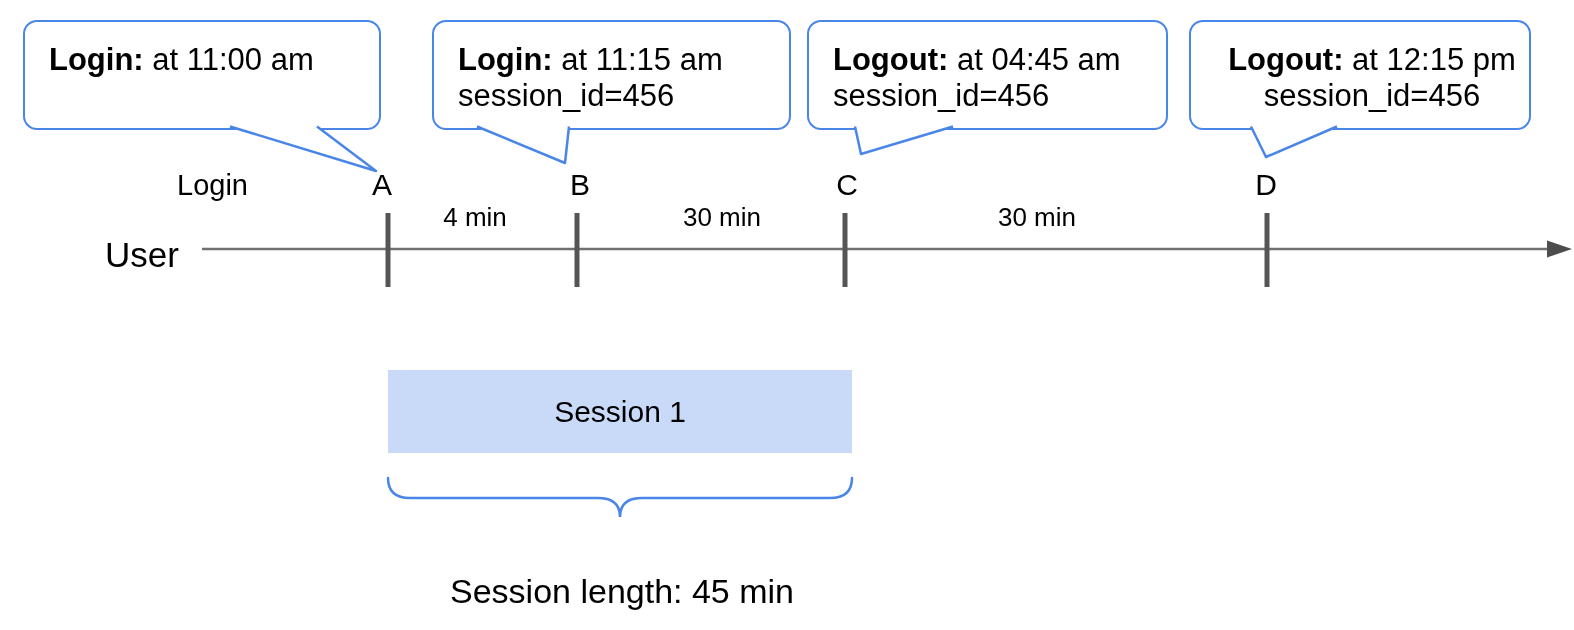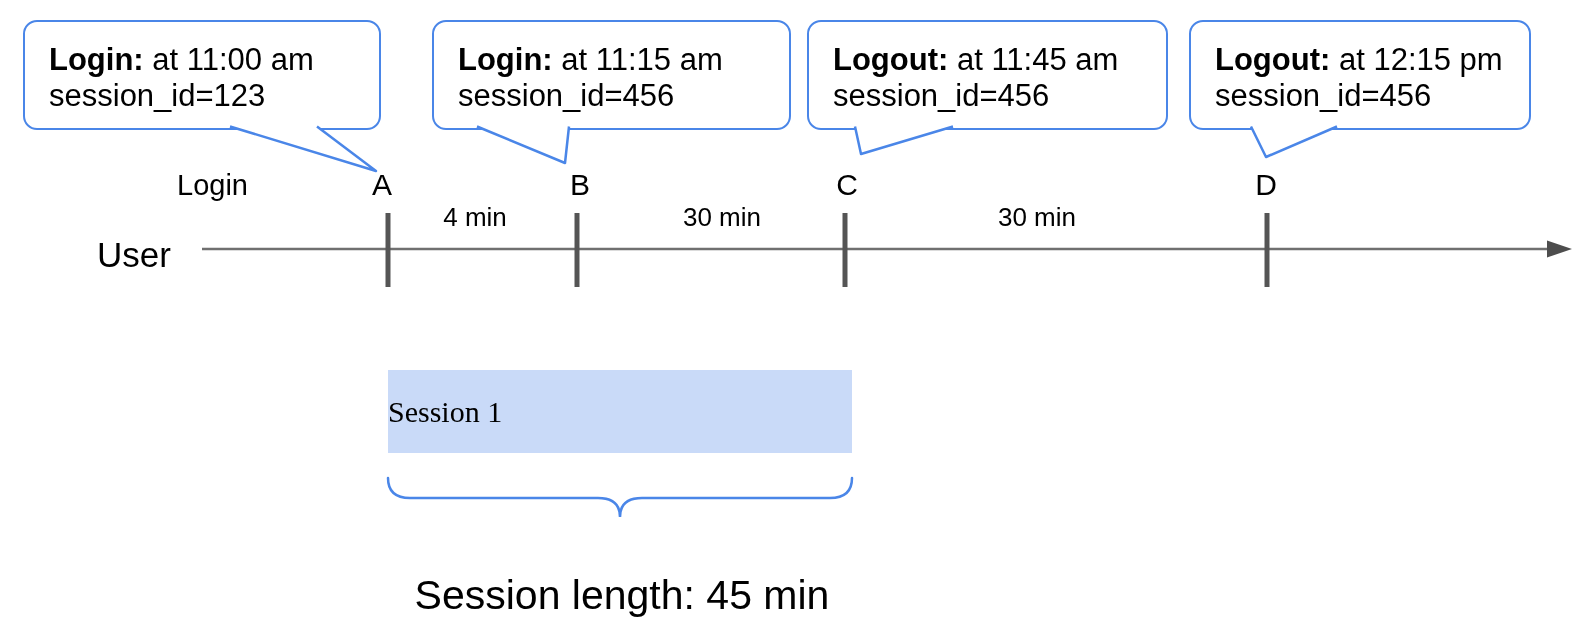--- a/index.html
+++ b/index.html
@@ -42,72 +42,70 @@
   }
   
   .lbl {
     position: absolute;
     white-space: nowrap;
     line-height: 1.05;
     z-index: 3;
   }
   .ctr { transform: translateX(-50%); }
   .lbl-events { left: 177px; top: 170px; font-size: 29px; }
-  .lbl-user   { left: 97px;  top: 237px; font-size: 35px; }
+  .lbl-user   { left: 105px;  top: 237px; font-size: 35px; }
   .tick-lbl   { top: 169px;  font-size: 30px; }
   .int-lbl    { top: 204px;  font-size: 26px; }
   .lbl-a { left: 382px; }
   .lbl-b { left: 580px; }
   .lbl-c { left: 847px; }
   .lbl-d { left: 1266px; }
   .int-1 { left: 475px; }
   .int-2 { left: 722px; }
   .int-3 { left: 1037px; }
   .session-box {
     position: absolute;
     left: 388px; top: 370px;
     width: 464px; height: 83px;
     background: #c9daf8;
     display: flex;
     align-items: center;
-    justify-content: flex-start;
+    justify-content: center;
     font-size: 30px;
     z-index: 1;
-    font-family: Liberation Serif, serif;
   }
   .session-length {
     position: absolute;
     left: 622px; top: 572px;
     transform: translateX(-50%);
-    font-size: 41px;
+    font-size: 34px;
     white-space: nowrap;
     z-index: 3;
   }
 </style>
 </head>
 <body>
 
 <div id="canvas">
 
   <div class="bubble" style="left:23px; width:358px;">
     <div><b>Login:</b><span> at 11:00 am</span></div>
-    <div>session_id=123</div>
   </div>
 
   <div class="bubble" style="left:432px; width:359px;">
     <div><b>Login:</b><span> at 11:15 am</span></div>
     <div>session_id=456</div>
   </div>
 
   <div class="bubble" style="left:807px; width:361px;">
-    <div><b>Logout:</b><span> at 11:45 am</span></div>
+    <div><b>Logout:</b><span> at 04:45 am</span></div>
     <div>session_id=456</div>
   </div>
 
-  <div class="bubble" style="left:1189px; width:342px;">
+  <div class="bubble" style="left:1189px; width:342px;text-align:center;">
     <div><b>Logout:</b><span> at 12:15 pm</span></div>
     <div>session_id=456</div>
   </div>
 
   <div class="lbl lbl-events">Login</div>
   <div class="lbl lbl-user">User</div>
 
   <div class="lbl ctr tick-lbl lbl-a">A</div>
   <div class="lbl ctr tick-lbl lbl-b">B</div>
   <div class="lbl ctr tick-lbl lbl-c">C</div>

